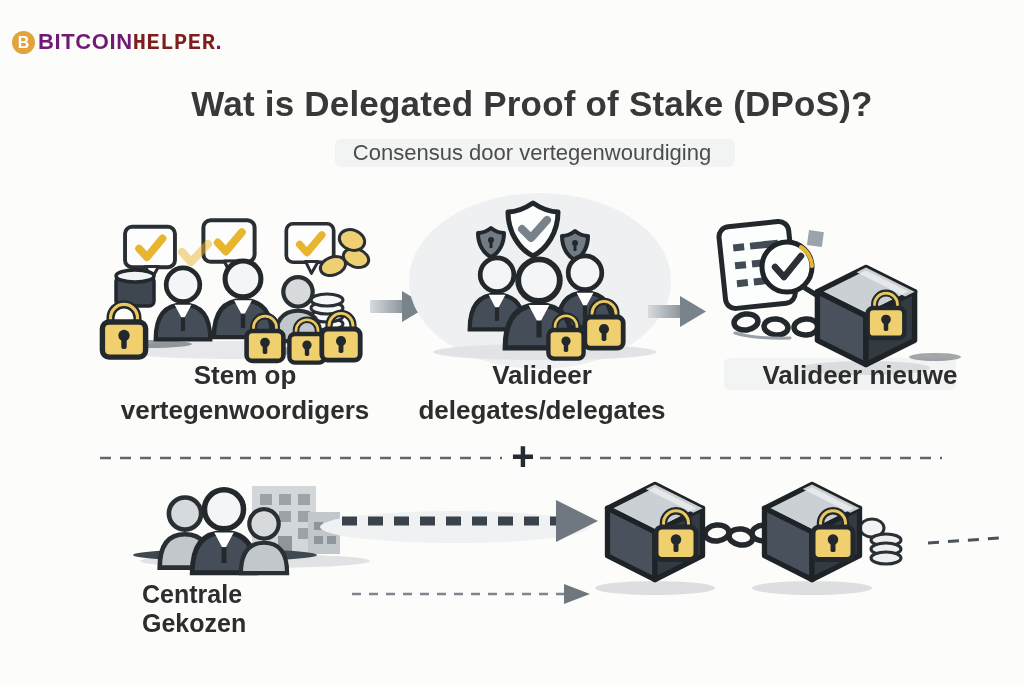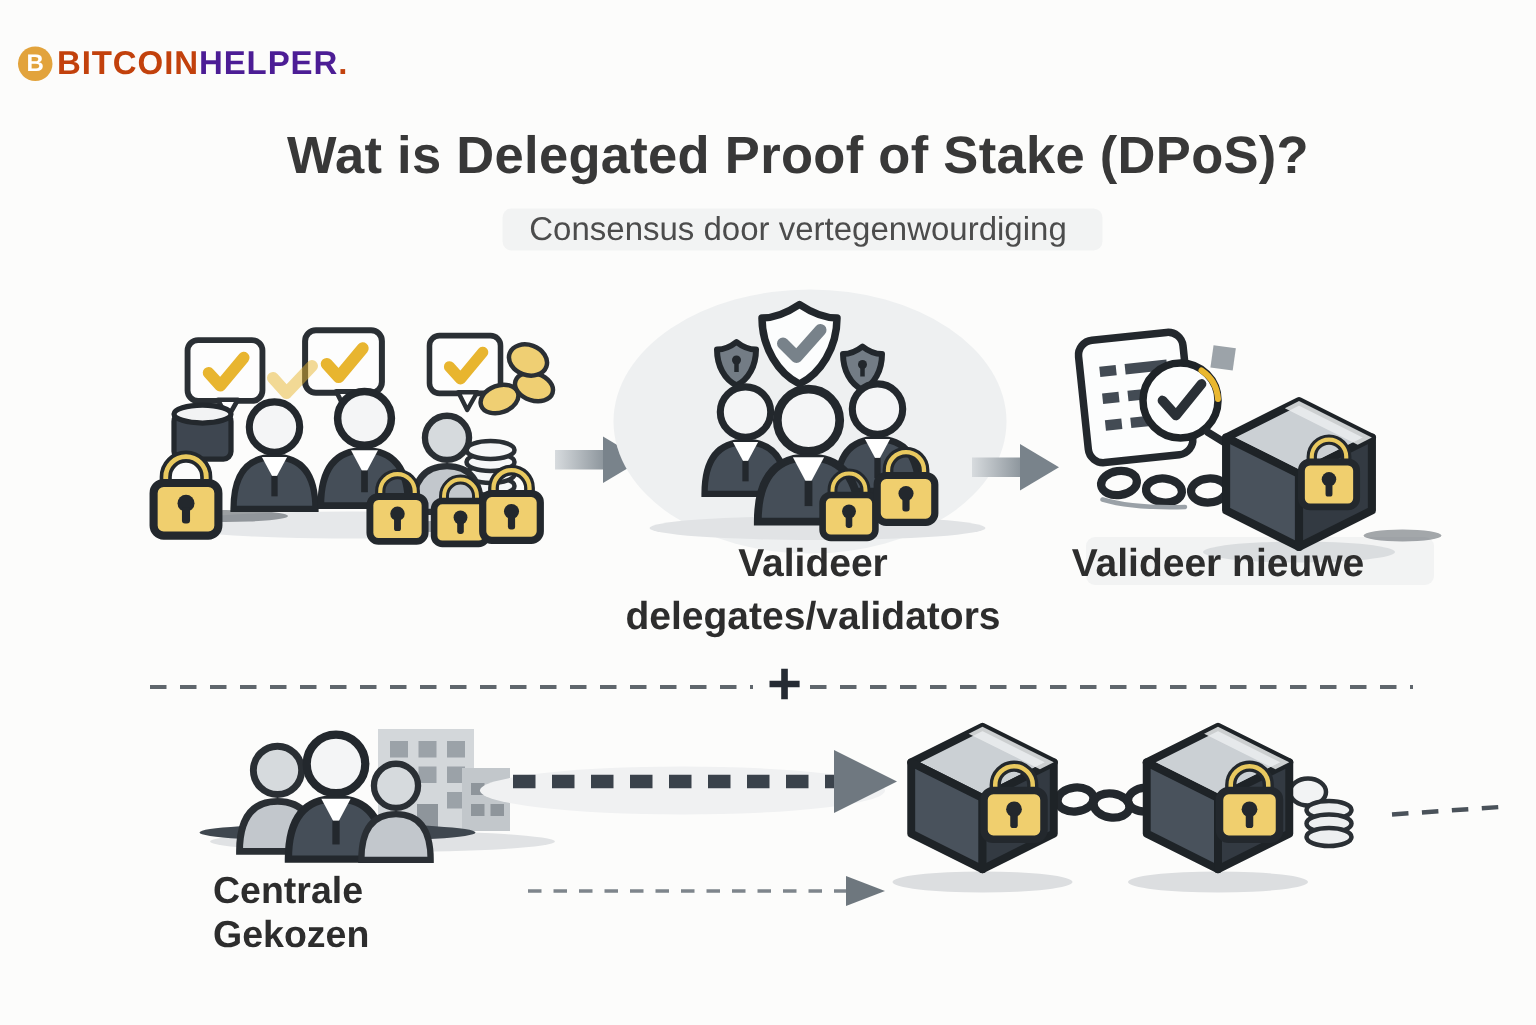--- a/index.html
+++ b/index.html
@@ -4,31 +4,31 @@
 <style>
   html,body{margin:0;padding:0;}
   body{font-family:"Liberation Sans",sans-serif;background:#e9e9e9;}
   #canvas{position:relative;width:1024px;height:683px;background:#FCFCFB;overflow:hidden;}
   .abs{position:absolute;}
   
   #logo{left:12px;top:29px;display:flex;align-items:center;gap:3px;}
   #logo .coin{width:23px;height:23px;border-radius:50%;background:#E2A33C;color:#fff;
     font-weight:800;font-size:16px;line-height:23px;text-align:center;}
   #logo .word{font-weight:800;font-size:22px;letter-spacing:.6px;}
-  .gold{color:#c2410c;} .dark{color:#4c1d95;}
+  .gold{color:#701a75;} .dark{color:#7f1d1d;font-family:Liberation Mono, monospace;}
   
   #title{left:0;top:84px;width:1064px;text-align:center;font-size:35px;font-weight:600;
     color:#383838;letter-spacing:.2px;}
   #subtitle{left:0;top:140px;width:1064px;text-align:center;font-size:22px;font-weight:500;color:#4C4C4C;}
   .wash{background:#F2F3F3;border-radius:6px;z-index:0;}
   
   .step-label{width:320px;text-align:center;color:#2D2D2D;font-size:26px;font-weight:600;line-height:35px;z-index:2;}
   #lbl1{left:85px;top:358px;}
   #lbl2{left:382px;top:358px;}
-  #lbl3{left:652px;top:358px;}
+  #lbl3{left:700px;top:358px;}
   
   #plus{left:503px;top:434px;width:40px;text-align:center;font-size:40px;font-weight:700;color:#252B33;z-index:2;}
   
   .bot-label{color:#2D2D2D;font-size:25px;font-weight:600;z-index:2;}
   #bl-left{left:142px;top:580px;width:200px;}
   #bl-right{left:620px;top:580px;width:260px;}
   svg{position:absolute;left:0;top:0;z-index:1;}
 </style>
 </head>
 <body>
@@ -233,23 +233,27 @@
       <ellipse cx="886" cy="558" rx="15" ry="6" fill="#EDEFF0" stroke="#2A2F34" stroke-width="3"></ellipse>
       <line x1="928" y1="543" x2="1000" y2="538" stroke="#4A525A" stroke-width="3" stroke-dasharray="11 9"></line>
     </g>
 
     <g>
       <line x1="352" y1="594" x2="566" y2="594" stroke="#7E858C" stroke-width="2.4" stroke-dasharray="9 8"></line>
       <polygon points="564,584 590,594 564,604" fill="#6E777E"></polygon>
     </g>
   </svg>
 
+  <div id="lbl1" class="abs step-label">
+    <div>Stem op</div>
+    <div>vertegenwoordigers</div>
+  </div>
   <div id="lbl2" class="abs step-label">
     <div>Valideer</div>
-    <div>delegates/validators</div>
+    <div>delegates/delegates</div>
   </div>
   <div id="lbl3" class="abs step-label">
     <div>Valideer nieuwe</div>
   </div>
 
   <div id="plus" class="abs">+</div>
 
   <div id="bl-left" class="abs bot-label">Centrale Gekozen</div>
 
 </div>

